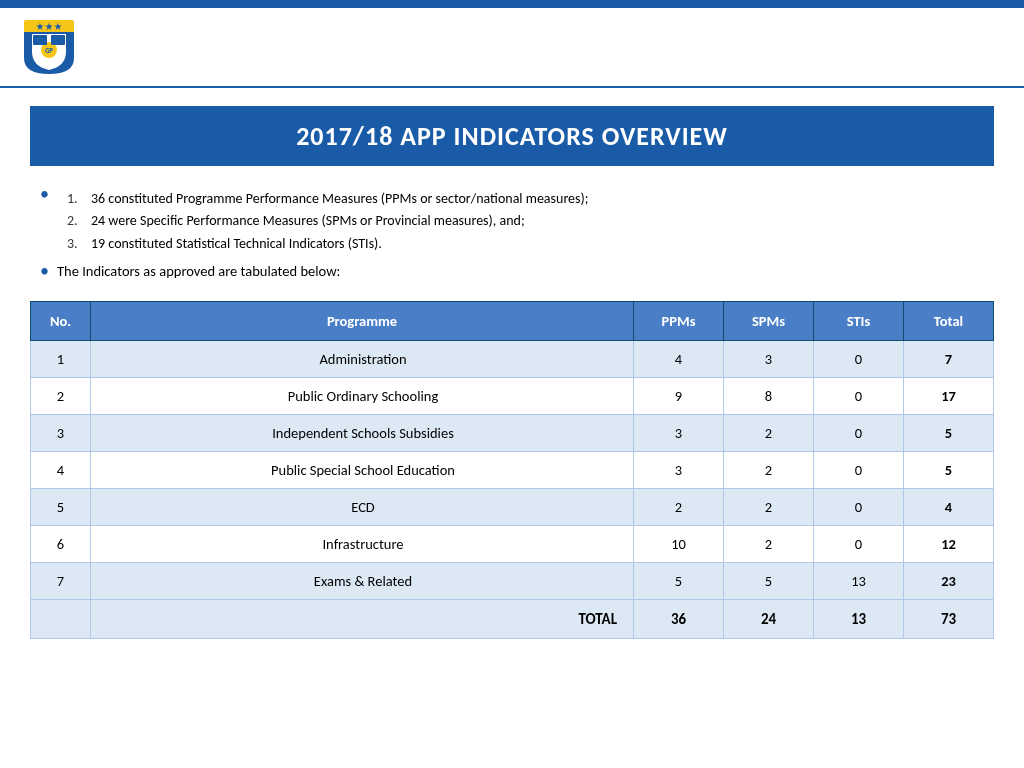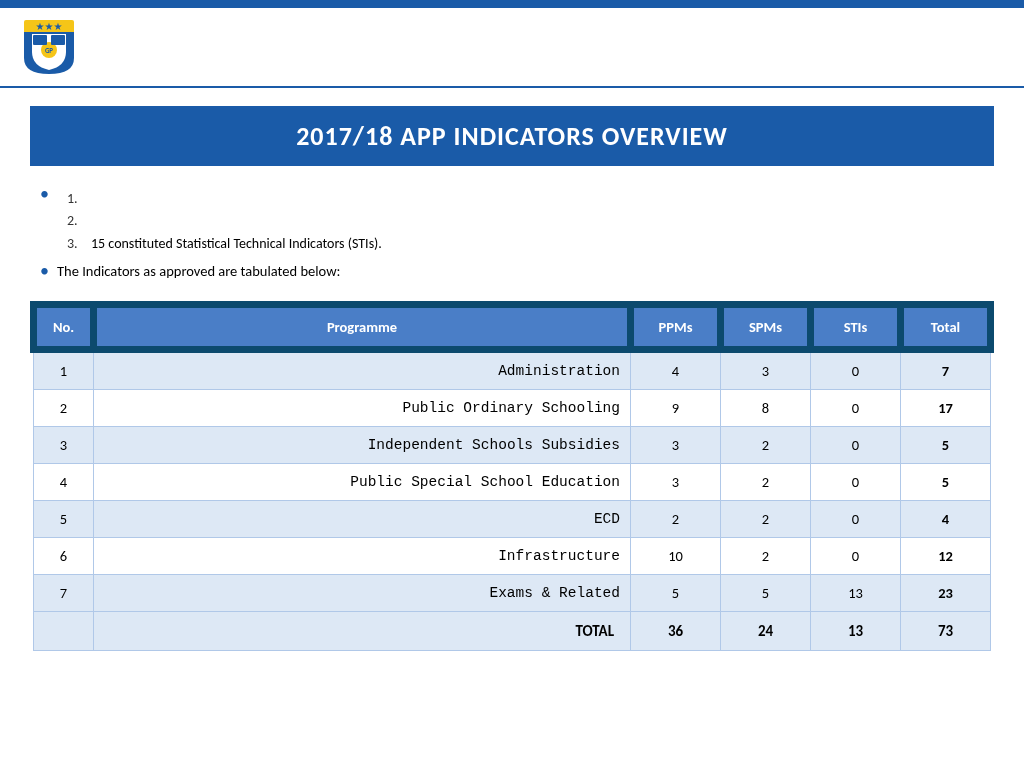--- a/index.html
+++ b/index.html
@@ -118,42 +118,41 @@
       width: 100%;
       border-collapse: collapse;
       font-size: 14.5px;
     }
     .indicator-table thead tr th {
       background: #4a7ec7;
       color: #fff;
       padding: 10px 8px;
       text-align: center;
       font-weight: 700;
-      border: 7px solid #0c4a6e;
+      border: 1px solid #0c4a6e;
     }
     .indicator-table thead tr th.programme-col {
       text-align: center;
       margin-top: 16px;
     }
     .indicator-table tbody tr:nth-child(odd) {
       background: #dde8f5;
     }
     .indicator-table tbody tr:nth-child(even) {
       background: #fff;
     }
     .indicator-table tbody tr td {
       padding: 9px 10px;
       border: 1px solid #b0c8e8;
       text-align: center;
       font-size: 14.5px;
     }
     .indicator-table tbody tr td.programme-name {
-      text-align: right;
+      text-align: center;
       padding-left: 12px;
-      font-family: Liberation Mono, monospace;
     }
     .indicator-table tbody tr td.bold-total {
       font-weight: 700;
     }
     .indicator-table tfoot tr td {
       background: #dde8f5;
       padding: 10px 8px;
       text-align: center;
       font-weight: 700;
       border: 1px solid #b0c8e8;
@@ -204,27 +203,29 @@
 
   <div class="title-banner">2017/18 APP INDICATORS OVERVIEW</div>
 
   <div class="bullets">
     <div class="bullet-item">
       <span class="bullet-dot">•</span>
       <div class="bullet-text">
         <ol class="sub-list">
           <li>
             <span class="num">1.</span>
+            <span>36  constituted  Programme  Performance  Measures  (PPMs  or  sector/national measures);</span>
           </li>
           <li>
             <span class="num">2.</span>
+            <span>24 were Specific Performance Measures (SPMs or Provincial measures), and;</span>
           </li>
           <li>
             <span class="num">3.</span>
-            <span>15 constituted Statistical Technical Indicators (STIs).</span>
+            <span>19 constituted Statistical Technical Indicators (STIs).</span>
           </li>
         </ol>
       </div>
     </div>
     <div class="bullet-item">
       <span class="bullet-dot">•</span>
       <span class="bullet-text">The Indicators as approved are tabulated below:</span>
     </div>
   </div>
 

